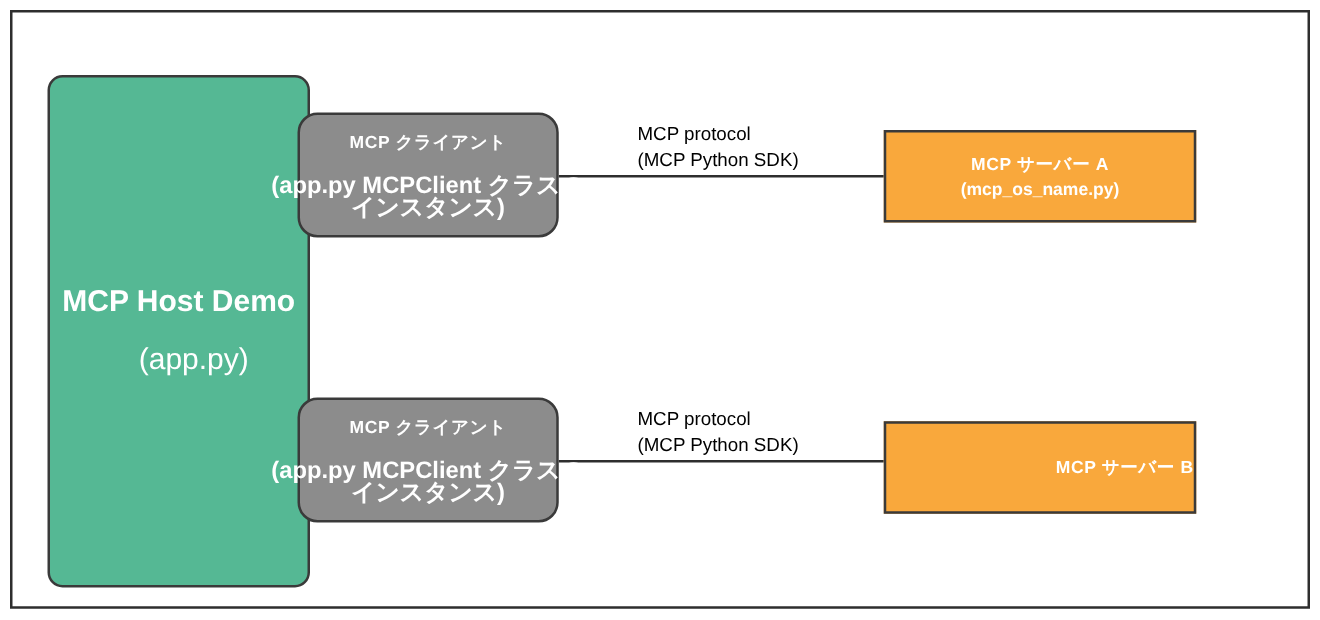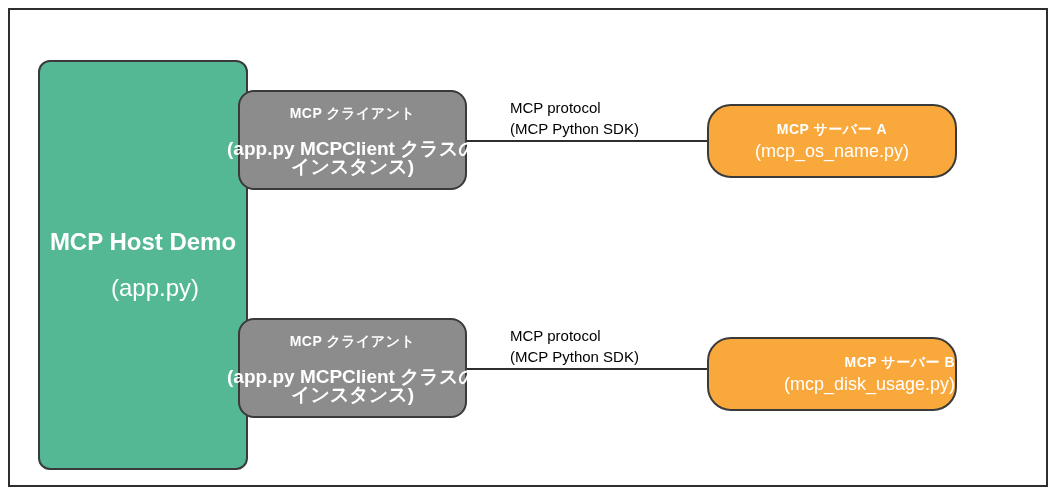--- a/index.html
+++ b/index.html
@@ -35,21 +35,21 @@
     display: flex; flex-direction: column;
     align-items: center; justify-content: center;
     color: #ffffff;
     text-align: center;
     z-index: 1;
   }
   .host-title { font-size: 24px; font-weight: bold; }
   .host-subtitle { font-size: 24px; margin-top: 18px; margin-left: 24px; }
 
   .client-box {
-    left: 238px; width: 229px; height: 100px;
+    left: 238px; width: 209px; height: 100px;
     background: #8c8c8c;
     border: 2px solid #3a3a3a;
     border-radius: 16px;
     display: flex; flex-direction: column;
     align-items: center; justify-content: flex-start;
     padding-top: 13px;
     color: #ffffff;
     text-align: center;
     z-index: 2;
   }
@@ -77,31 +77,31 @@
     line-height: 21px;
     white-space: nowrap;
   }
   .conn-label.row1 { top: 97px; }
   .conn-label.row2 { top: 325px; }
 
   .server-box {
     left: 707px; width: 250px; height: 74px;
     background: #f9a83c;
     border: 2px solid #3a3a3a;
-    border-radius: 24px;
+    border-radius: 0;
     display: flex; flex-direction: column;
     align-items: center; justify-content: center;
     color: #ffffff;
     text-align: center;
     z-index: 2;
   }
   .server-box.row1 { top: 104px; }
   .server-box.row2 { top: 337px; align-items: flex-end; }
   .server-title { font-size: 14px; font-weight: bold; letter-spacing: 0.5px; }
-  .server-subtitle { font-size: 18px; font-weight: normal; margin-top: 2px; }
+  .server-subtitle { font-size: 14px; font-weight: bold; margin-top: 2px; }
 </style>
 </head>
 <body>
 
 <div class="abs frame"></div>
 
 <div class="abs group-label">MCPホスト</div>
 
 <div class="abs host-box">
   <div class="host-title">MCP Host Demo</div>
@@ -138,14 +138,13 @@
 
 <div class="abs connector row2"></div>
 
 <div class="abs conn-label row2">
   <div>MCP protocol</div>
   <div>(MCP Python SDK)</div>
 </div>
 
 <div class="abs server-box row2">
   <div class="server-title">MCP サーバー B</div>
-  <div class="server-subtitle">(mcp_disk_usage.py)</div>
 </div>
 
 </body></html>

